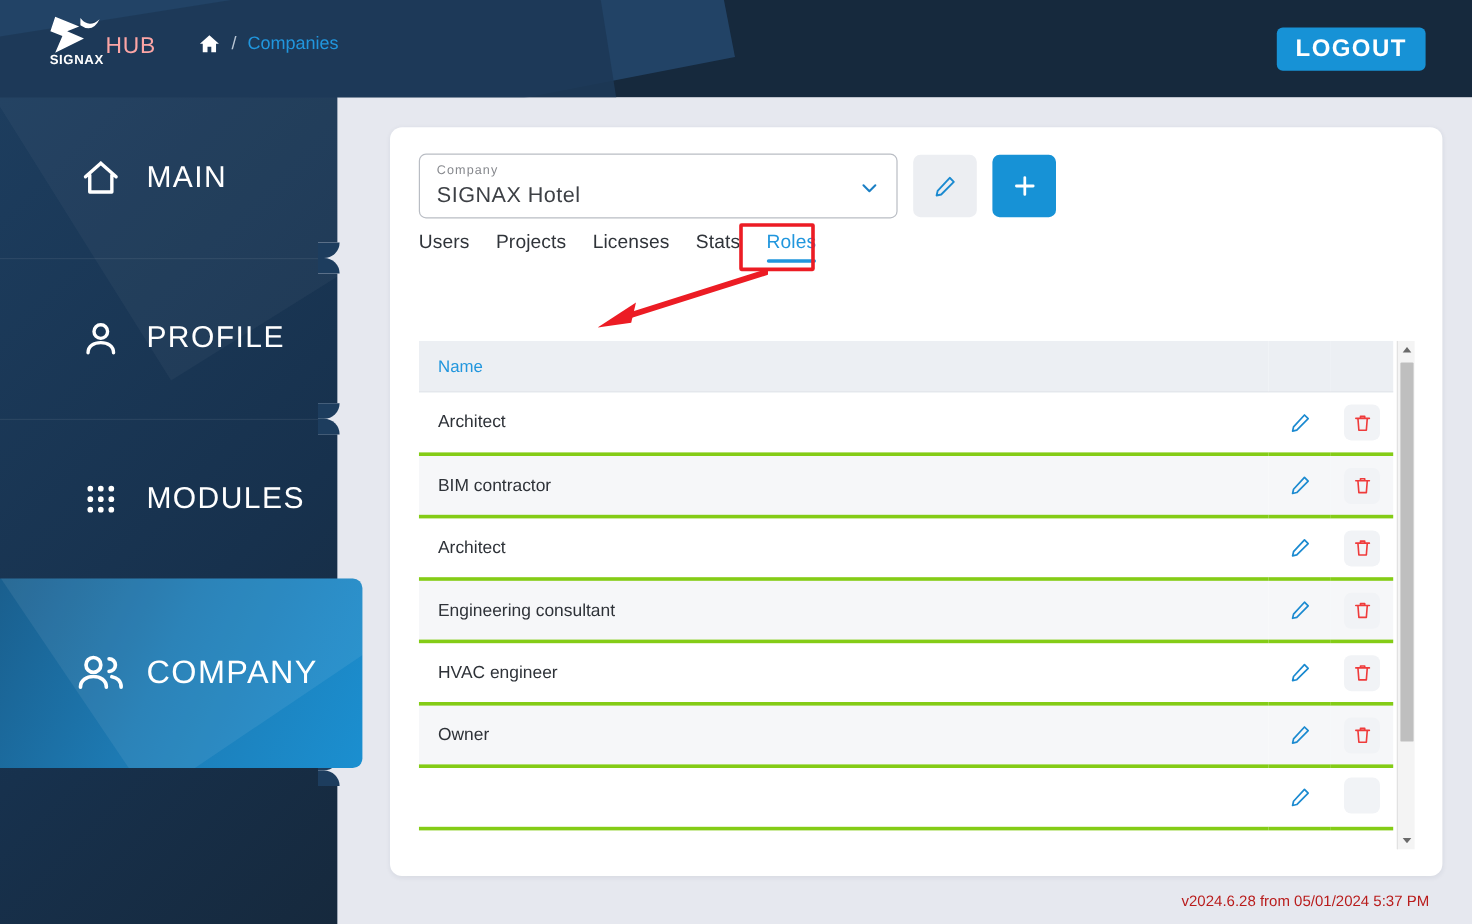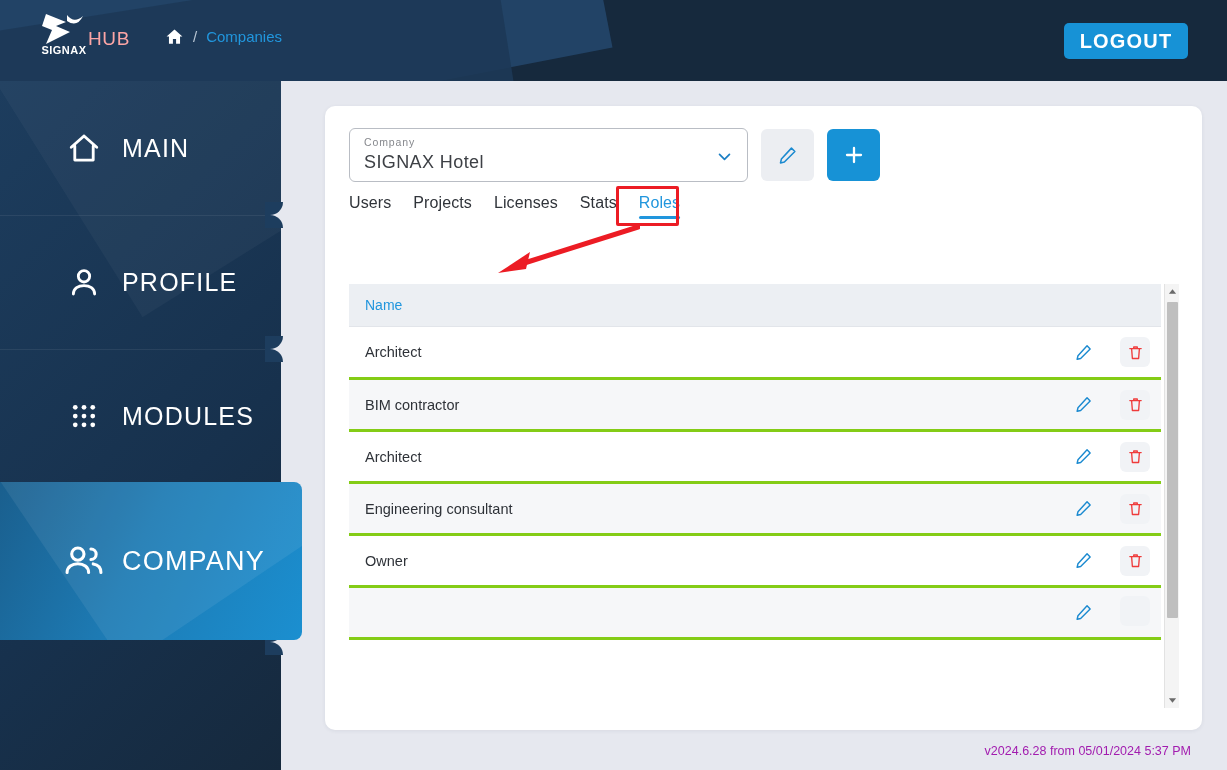--- a/index.html
+++ b/index.html
@@ -248,21 +248,21 @@
     z-index: 50; pointer-events: none;
   }
   .anno-arrow {
     position: absolute; left: 490px; top: 225px;
     width: 150px; height: 50px; z-index: 50; pointer-events: none;
   }
 
   
   .footer {
     position: absolute; right: 36px; bottom: 12px;
-    font-size: 12.5px; color: #a21caf;
+    font-size: 12.5px; color: #b91c1c;
   }
 </style>
 </head>
 <body>
 
 <div class="app">
 
   <div class="header">
     <div class="header-diag1"></div>
     <div class="header-diag2"></div>
@@ -461,20 +461,37 @@
             </td>
             <td class="cell-icon">
               <button class="del-icon-btn">
                 <svg viewBox="0 0 24 24" width="17" height="17">
                   <path d="M4 6.5 H20 M9.5 6.5 V4.2 H14.5 V6.5 M6.5 6.5 L7.6 20.5 H16.4 L17.5 6.5" fill="none" stroke="#ef3b3b" stroke-width="1.9" stroke-linecap="round" stroke-linejoin="round"></path>
                 </svg>
               </button>
             </td>
           </tr>
           <tr>
+            <td>HVAC engineer</td>
+            <td class="cell-icon">
+              <button class="edit-icon-btn">
+                <svg viewBox="0 0 24 24" width="19" height="19">
+                  <path d="M16.5 3.6 L20.4 7.5 L8.4 19.5 L4 20.5 L5 16.1 Z" fill="none" stroke="#1b8ad0" stroke-width="1.8" stroke-linejoin="round"></path>
+                </svg>
+              </button>
+            </td>
+            <td class="cell-icon">
+              <button class="del-icon-btn">
+                <svg viewBox="0 0 24 24" width="17" height="17">
+                  <path d="M4 6.5 H20 M9.5 6.5 V4.2 H14.5 V6.5 M6.5 6.5 L7.6 20.5 H16.4 L17.5 6.5" fill="none" stroke="#ef3b3b" stroke-width="1.9" stroke-linecap="round" stroke-linejoin="round"></path>
+                </svg>
+              </button>
+            </td>
+          </tr>
+          <tr>
             <td>Owner</td>
             <td class="cell-icon">
               <button class="edit-icon-btn">
                 <svg viewBox="0 0 24 24" width="19" height="19">
                   <path d="M16.5 3.6 L20.4 7.5 L8.4 19.5 L4 20.5 L5 16.1 Z" fill="none" stroke="#1b8ad0" stroke-width="1.8" stroke-linejoin="round"></path>
                 </svg>
               </button>
             </td>
             <td class="cell-icon">
               <button class="del-icon-btn">

